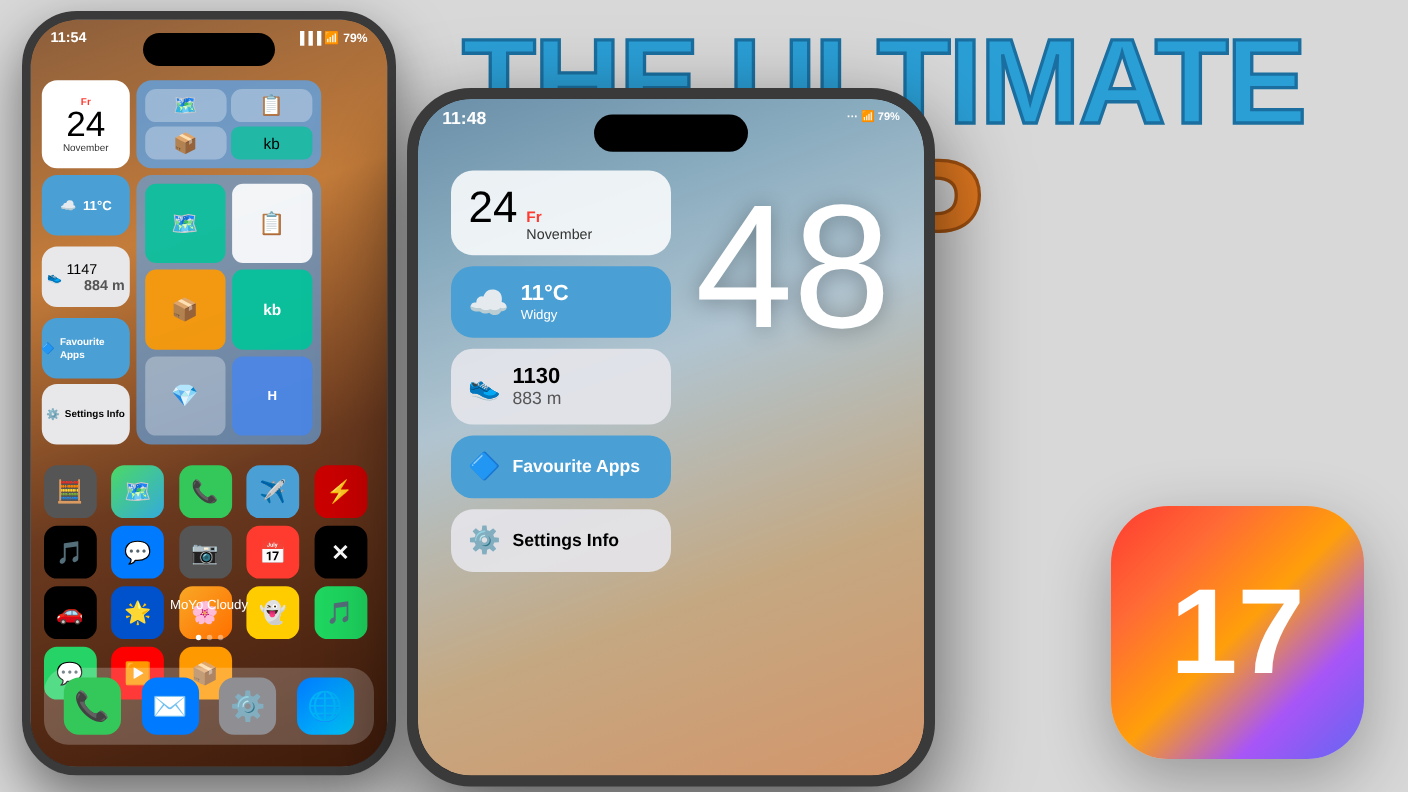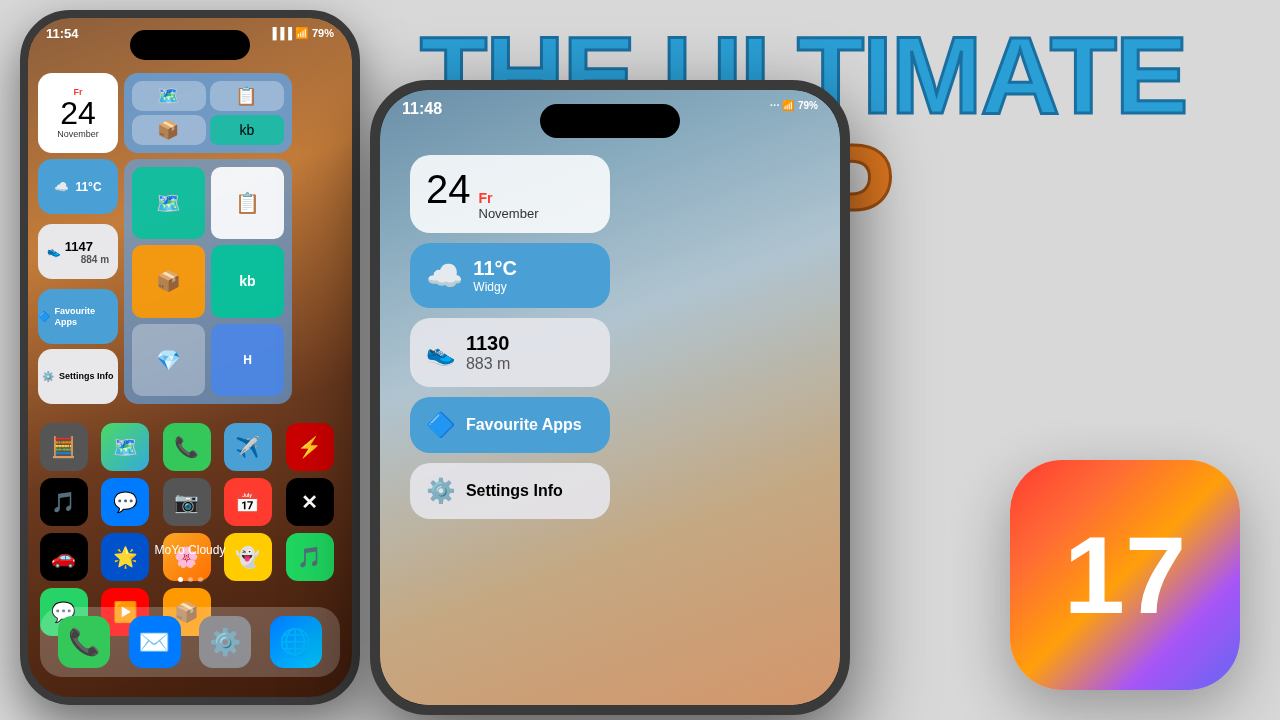--- a/index.html
+++ b/index.html
@@ -96,21 +96,21 @@
       border-radius: 20px;
       z-index: 10;
     }
     .phone-status-left {
       position: absolute;
       top: 8px;
       left: 18px;
       right: 18px;
       display: flex;
       justify-content: space-between;
-      align-items: center;
+      align-items: flex-end;
       z-index: 11;
       color: white;
       font-size: 13px;
       font-weight: 600;
     }
 
     
     .left-widgets {
       position: absolute;
       top: 55px;
@@ -405,22 +405,22 @@
         </div>
         <div style="display:flex;gap:6px;">
           <div style="display:flex;flex-direction:column;gap:5px;">
             <div class="widget-weather-small">
               <span>☁️</span>
               <span>11°C</span>
             </div>
             <div class="widget-steps-small">
               <span>👟</span>
               <div>
-                <div style="font-size:13px;font-weight:700;">1147</div>
-                <div style="font-size:10px;color:#555;margin-left:16px;">884 m</div>
+                <div style="font-size:13px;font-weight:400;">1147</div>
+                <div style="font-size:13px;color:#555;margin-left:16px;">884 m</div>
               </div>
             </div>
             <div class="widget-fav-small">
               <span>🔷</span>
               <span style="font-size:9px;line-height:1.2;">Favourite Apps</span>
             </div>
             <div class="widget-settings-small">
               <span>⚙️</span>
               <span style="font-size:9px;line-height:1.2;">Settings Info</span>
             </div>
@@ -518,16 +518,17 @@
           <div class="cw-fav-label">Favourite Apps</div>
         </div>
 
         <div class="cw-settings">
           <div style="font-size:24px;">⚙️</div>
           <div class="cw-settings-label">Settings Info</div>
         </div>
       </div>
 
       <div class="center-time-display">
+        <div class="time-minutes">48</div>
       </div>
     </div>
   </div>
 </div>
 
 </body></html>

